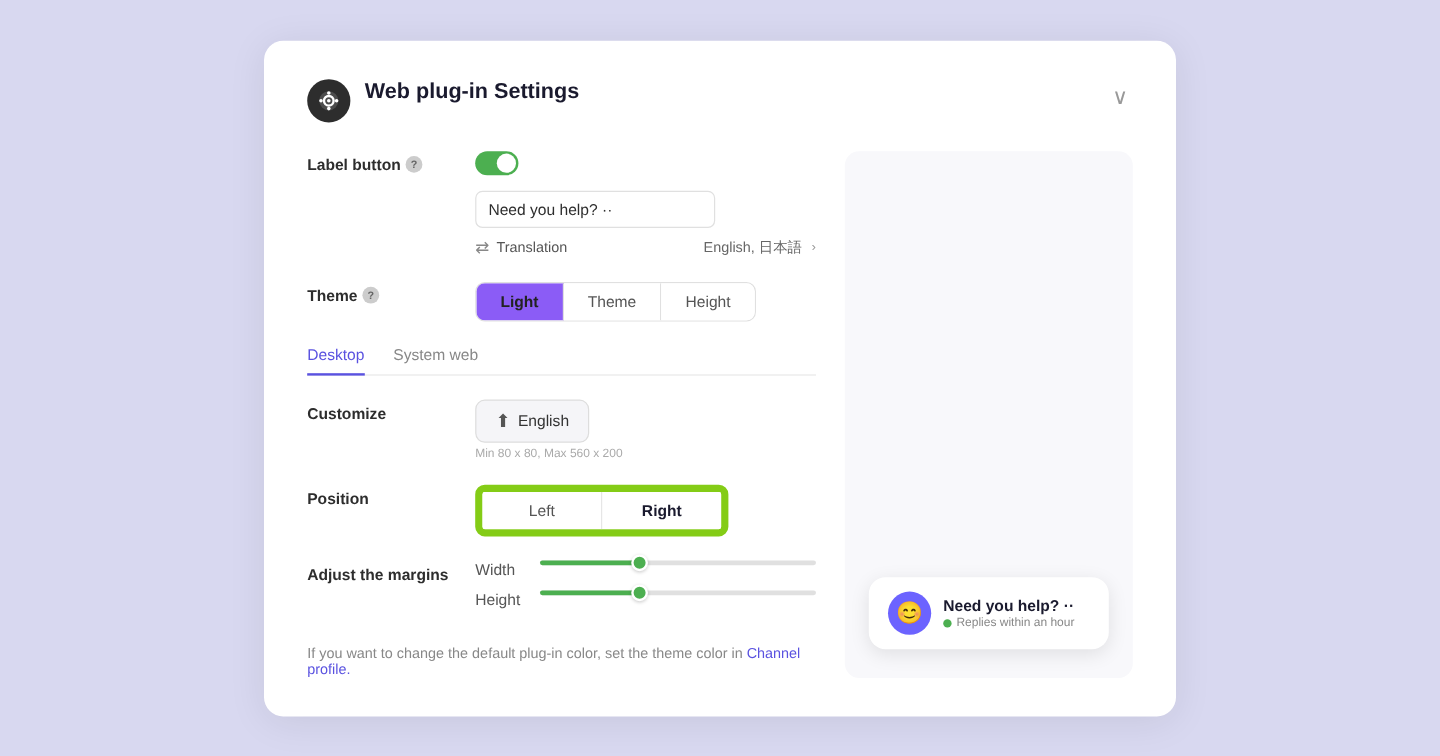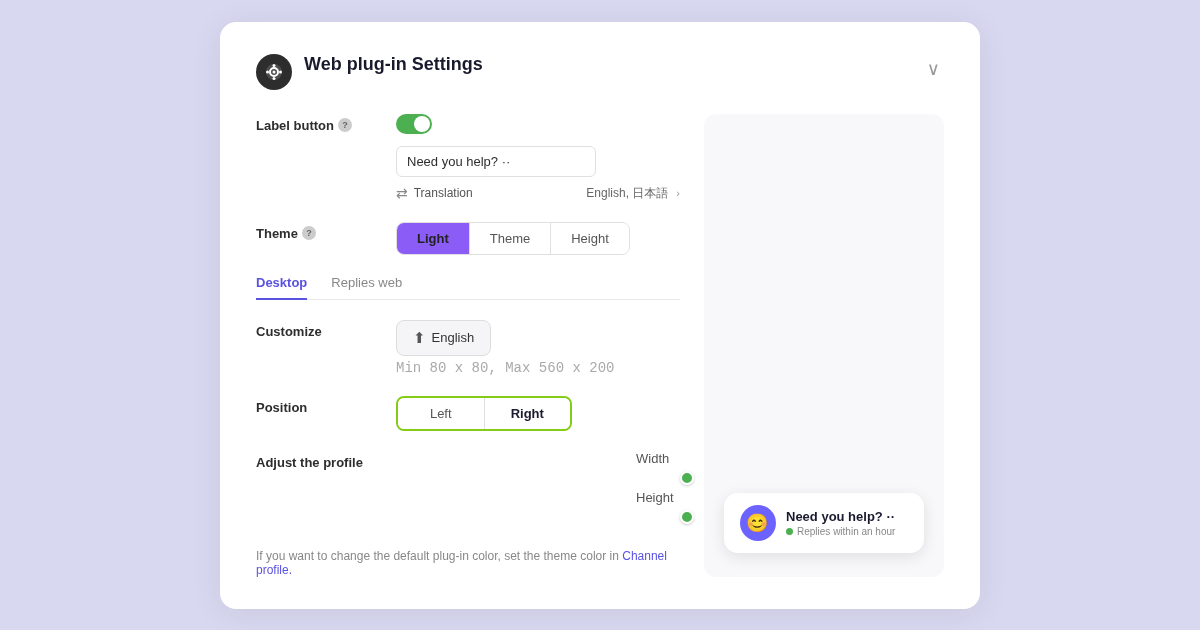--- a/index.html
+++ b/index.html
@@ -193,51 +193,50 @@
       font-weight: 500;
       color: #888;
       padding-bottom: 8px;
       cursor: pointer;
       border-bottom: 2px solid transparent;
       margin-bottom: -1px;
     }
     .tab.active {
       color: #5a52e0;
       border-bottom: 2px solid #5a52e0;
-      font-weight: 700;
+      font-weight: 400;
       text-align: center;
     }
     
     .upload-btn {
       display: flex;
       align-items: center;
       gap: 6px;
       border: 1px solid #ddd;
       background: #f5f5f8;
       border-radius: 8px;
       padding: 8px 16px;
       font-size: 13px;
       font-weight: 500;
       color: #333;
       cursor: pointer;
     }
     .upload-icon { font-size: 15px; color: #555; }
     .upload-hint {
-      font-size: 14px;
+      font-size: 10px;
       color: #aaa;
       margin-top: 4px;
-      font-family: Liberation Mono, monospace;
     }
     
     .position-group {
       display: flex;
-      border: 2px solid #84cc16;
+      border: 6px solid #84cc16;
       border-radius: 8px;
       overflow: hidden;
-      width: 176px;
+      width: 211px;
     }
     .pos-btn {
       flex: 1;
       padding: 8px 0;
       border: none;
       background: #fff;
       font-size: 13px;
       color: #555;
       cursor: pointer;
       text-align: center;
@@ -245,24 +244,23 @@
     .pos-btn.active {
       background: #fff;
       font-weight: 700;
       color: #1a1a2e;
     }
     .pos-btn:first-child { border-right: 1px solid #e0e0e0; }
     
     .sliders-section { flex: 1; }
     .slider-row {
       display: flex;
-      align-items: flex-end;
+      align-items: flex-start;
       gap: 10px;
       margin-bottom: 10px;
-      flex-direction: column;
     }
     .slider-row-label {
       font-size: 13px;
       color: #555;
       width: 44px;
     }
     .slider-track {
       flex: 1;
       height: 4px;
       background: #e0e0e0;
@@ -395,21 +393,21 @@
         </div>
         <div class="theme-group">
           <button class="theme-btn active">Light</button>
           <button class="theme-btn">Theme</button>
           <button class="theme-btn">Height</button>
         </div>
       </div>
 
       <div class="tabs">
         <div class="tab active">Desktop</div>
-        <div class="tab">Replies web</div>
+        <div class="tab">System web</div>
       </div>
 
       <div class="row">
         <div class="row-label">
           <span>Customize</span>
         </div>
         <div>
           <button class="upload-btn">
             <span class="upload-icon">⬆</span>
             <span>English</span>
@@ -423,21 +421,21 @@
           <span>Position</span>
         </div>
         <div class="position-group">
           <button class="pos-btn">Left</button>
           <button class="pos-btn active">Right</button>
         </div>
       </div>
 
       <div class="row">
         <div class="row-label">
-          <span>Adjust the profile</span>
+          <span>Adjust the margins</span>
         </div>
         <div class="sliders-section">
           <div class="slider-row">
             <span class="slider-row-label">Width</span>
             <div class="slider-track">
               <div class="slider-fill"></div>
               <div class="slider-thumb"></div>
             </div>
           </div>
           <div class="slider-row">

